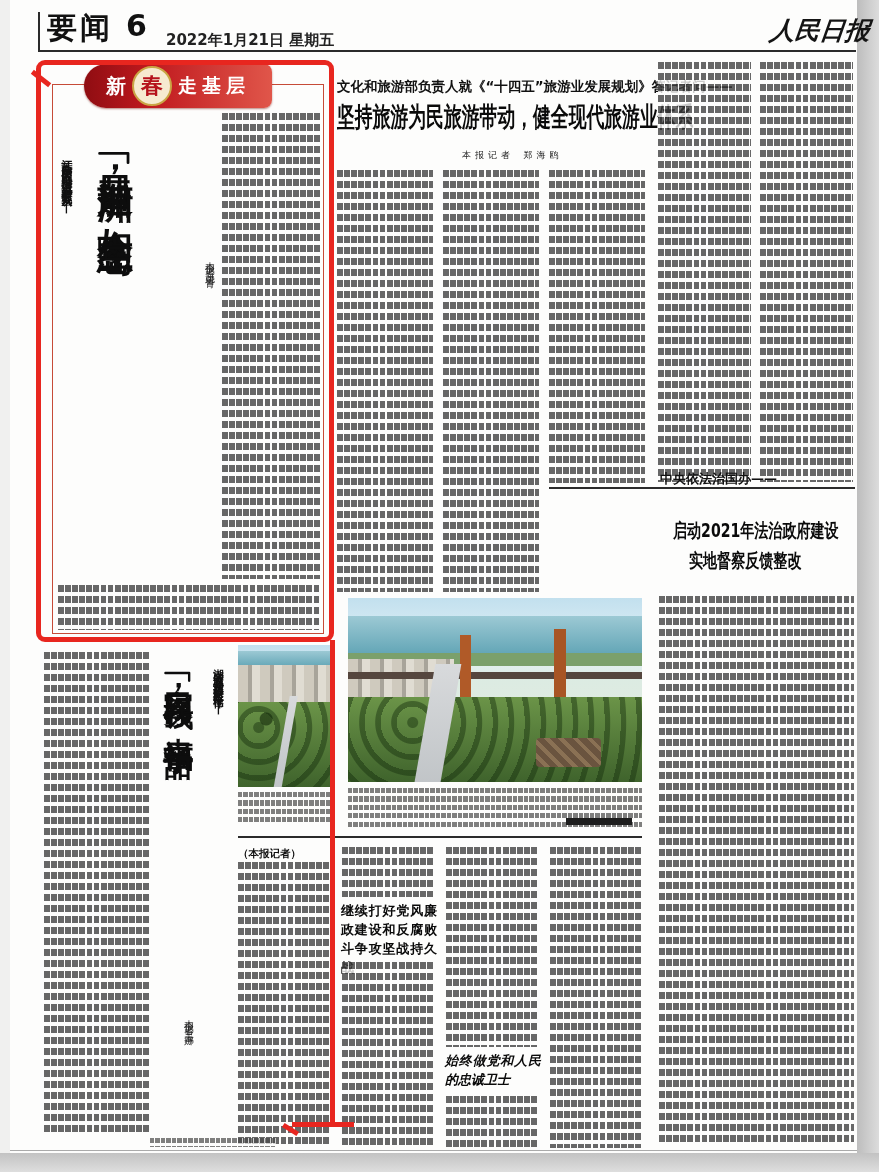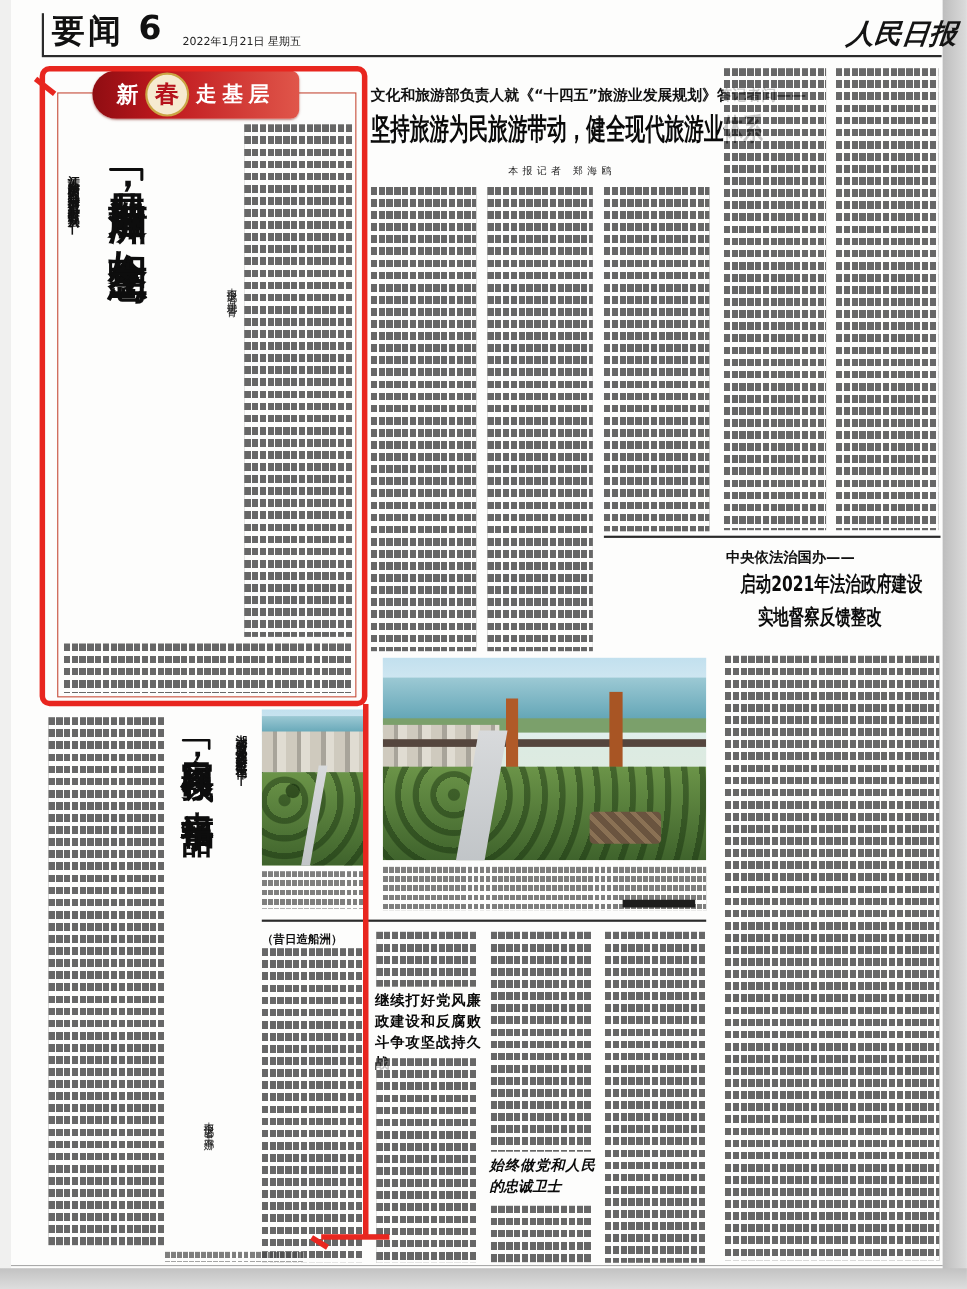--- a/index.html
+++ b/index.html
@@ -20,21 +20,21 @@
       repeating-linear-gradient(to right, #4a4a4a 0 4.4px, #fdfdfc 4.4px 5.5px);
       opacity:.7;}
 
   .vtext{writing-mode:vertical-rl;}
   .rule{background:#2b2b2b;}
   .red{background:#e8261f;}
 
   
   .sec-title{font-size:30px;font-weight:bold;color:#111;letter-spacing:3px;}
   .sec-num{font-size:30px;font-weight:bold;color:#111;}
-  .sec-date{font-size:10px;color:#222;}
+  .sec-date{font-size:15px;color:#222;font-weight:bold;}
   .masthead{font-size:25px;font-weight:bold;font-family:"DejaVu Serif","Liberation Serif",serif;font-style:italic;transform:skewX(-6deg);color:#141414;}
 
   
   .ann-box{border:5px solid #e8261f;border-radius:9px;background:transparent;}
 
   
   .frame1{border:1.5px solid #c64b38;}
   .banner{background:linear-gradient(to right,#8f0d12,#c0191e 35%,#e0564a);border-radius:22px 8px 8px 22px;
           display:flex;align-items:center;justify-content:center;gap:6px;box-shadow:0 1px 2px rgba(120,20,10,.5);}
   .banner .bx{color:#fff;font-size:20px;font-weight:bold;}
@@ -43,21 +43,21 @@
   .banner .seal span{color:#b5121b;font-size:22px;font-weight:bold;font-family:"DejaVu Serif",serif;}
   .banner .bs{color:#fff;font-size:19px;font-weight:bold;letter-spacing:5px;}
 
   .kicker-v{font-size:11px;font-weight:bold;color:#111;letter-spacing:2px;}
   .title-v1{font-size:36px;font-weight:bold;color:#0d0d0d;letter-spacing:3px;line-height:1.2;}
   .title-v2{font-size:30px;font-weight:bold;color:#0d0d0d;letter-spacing:3px;line-height:1.25;}
   .byline-v{font-size:9.5px;color:#222;letter-spacing:2px;}
 
   .kicker-h{font-size:13.5px;font-weight:bold;color:#111;}
   .headline-big{font-size:27px;font-weight:bold;color:#0a0a0a;white-space:nowrap;transform:scaleX(.66);transform-origin:left center;}
-  .byline-h{font-size:9px;color:#222;letter-spacing:4px;}
+  .byline-h{font-size:9px;color:#222;letter-spacing:4px;font-family:Liberation Mono, monospace;}
   .headline-mid{font-size:19px;font-weight:bold;color:#0a0a0a;white-space:nowrap;transform:scaleX(.74);transform-origin:left center;}
   .subhead{font-size:13px;font-weight:bold;color:#0a0a0a;line-height:1.45;text-align:justify;}
   .contnote{font-size:10.5px;font-weight:bold;color:#111;}
 
   
   .photo{overflow:hidden;background:linear-gradient(#c2e0ee,#e6f2f7 30%,#dcebe2 45%,#e8eadd);}
   .photo .water{position:absolute;left:0;top:10%;width:100%;height:22%;background:linear-gradient(#9cc9d4,#5fa3b4);}
   .photo .shore{position:absolute;left:0;top:30%;width:100%;height:7%;background:#7ba06b;}
   .photo .deck{position:absolute;left:0;top:40%;width:100%;height:4%;background:#55463e;}
   .photo .tower1{position:absolute;left:38%;top:20%;width:4%;height:36%;background:#b05a28;}
@@ -108,21 +108,21 @@
 <div class="abs byline-h" style="left:462px;top:149px;">本报记者 郑海鸥</div>
 <div class="abs sim" style="left:337px;top:170px;width:96px;height:422px;"></div>
 <div class="abs sim" style="left:443px;top:170px;width:96px;height:422px;"></div>
 <div class="abs sim" style="left:549px;top:170px;width:96px;height:313px;"></div>
 
 <div class="abs sim" style="left:658px;top:62px;width:93px;height:420px;"></div>
 <div class="abs sim" style="left:760px;top:62px;width:93px;height:420px;"></div>
 
 <div class="abs rule" style="left:549px;top:487px;width:306px;height:1.5px;"></div>
 
-<div class="abs kicker-h" style="left:660px;top:498px;font-size:13px;">中央依法治国办——</div>
+<div class="abs kicker-h" style="left:660px;top:470px;font-size:13px;">中央依法治国办——</div>
 <div class="abs headline-mid" style="left:673px;top:518px;">启动2021年法治政府建设</div>
 <div class="abs headline-mid" style="left:689px;top:548px;">实地督察反馈整改</div>
 <div class="abs sim" style="left:659px;top:596px;width:195px;height:550px;"></div>
 
 <div class="abs photo" style="left:348px;top:598px;width:294px;height:184px;">
   <div class="water"></div>
   <div class="shore"></div>
   <div class="city"></div>
   <div class="deck"></div>
   <div class="tower1"></div>
@@ -137,21 +137,21 @@
 <div class="abs photo" style="left:238px;top:645px;width:94px;height:142px;">
   <div class="water" style="top:4%;height:12%;"></div>
   <div class="city" style="top:14%;height:26%;width:100%;"></div>
   <div class="green" style="height:60%;"></div>
   <div class="road" style="left:46%;"></div>
 </div>
 <div class="abs sim fine" style="left:238px;top:792px;width:94px;height:34px;"></div>
 
 <div class="abs rule" style="left:238px;top:836px;width:404px;height:1.5px;"></div>
 
-<div class="abs contnote" style="left:238px;top:847px;">（昔日造船洲）</div>
+<div class="abs contnote" style="left:238px;top:847px;">（本报记者）</div>
 <div class="abs sim" style="left:238px;top:862px;width:92px;height:286px;"></div>
 <div class="abs sim" style="left:342px;top:847px;width:92px;height:50px;"></div>
 <div class="abs subhead" style="left:341px;top:902px;width:96px;">继续打好党风廉政建设和反腐败斗争攻坚战持久战</div>
 <div class="abs sim" style="left:342px;top:962px;width:92px;height:186px;"></div>
 <div class="abs sim" style="left:446px;top:847px;width:92px;height:200px;"></div>
 <div class="abs subhead" style="left:445px;top:1052px;width:96px;font-style:italic;">始终做党和人民的忠诚卫士</div>
 <div class="abs sim" style="left:446px;top:1096px;width:92px;height:52px;"></div>
 <div class="abs sim" style="left:550px;top:847px;width:92px;height:301px;"></div>
 
 <div class="abs sim" style="left:44px;top:652px;width:106px;height:480px;"></div>

